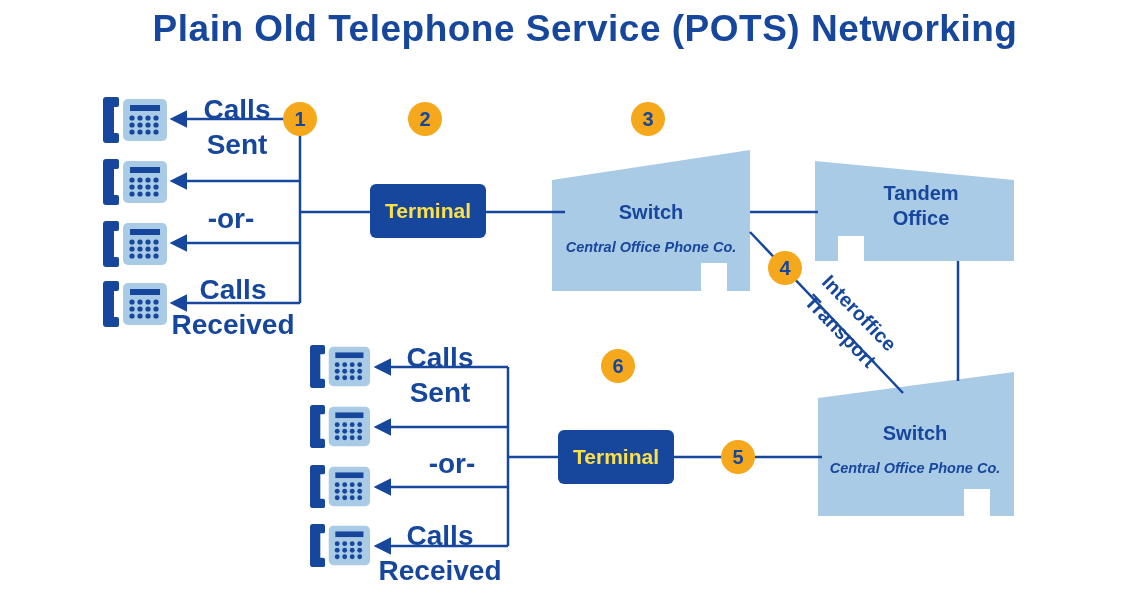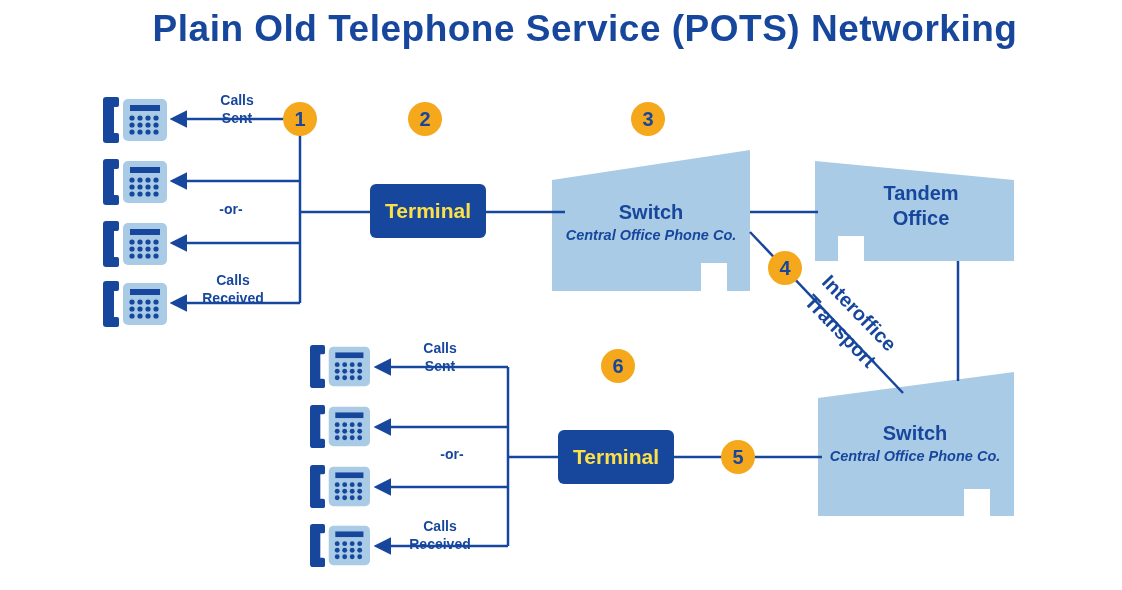--- a/index.html
+++ b/index.html
@@ -10,42 +10,42 @@
   }
   .title {
     position:absolute; top:8px; left:0; width:100%; text-align:center;
     font-size:37px; font-weight:bold; letter-spacing:.5px;
     color:var(--dark-blue,#17479D);
     margin-left:24px;
   }
   .art { position:absolute; left:0; top:0; }
   .label {
     position:absolute; color:var(--dark-blue,#17479D); font-weight:bold;
-    font-size:14px; line-height:1.25; text-align:center; white-space:pre-line;
+    font-size:28px; line-height:1.25; text-align:center; white-space:pre-line;
     transform:translate(-50%,0);
   }
   .step {
     position:absolute; width:34px; height:34px; border-radius:50%;
     background:var(--orange,#F5A81C); color:var(--dark-blue,#17479D);
     font-weight:bold; font-size:20px;
     display:flex; align-items:center; justify-content:center;
     transform:translate(-50%,-50%);
   }
   .terminal {
     position:absolute; width:116px; height:54px; border-radius:6px;
     background:var(--dark-blue,#17479D); color:#fde047;
     font-weight:bold; font-size:21px;
     display:flex; align-items:center; justify-content:center;
   }
   .bldg-label {
     position:absolute; transform:translate(-50%,0); text-align:center;
     color:var(--dark-blue,#17479D);
   }
   .bldg-label .t { font-weight:bold; font-size:20px; line-height:1.25; white-space:pre-line; }
-  .bldg-label .s { font-weight:bold; font-style:italic; font-size:14.5px; margin-top:2px; }
+  .bldg-label .s { font-weight:bold; font-style:italic; font-size:14.5px; margin-top:14px; }
   .rot {
     transform:translate(-50%,-50%) rotate(46deg);
     font-size:20px; line-height:1.3;
   }
 </style>
 </head>
 <body>
 
 <div class="canvas">
 

